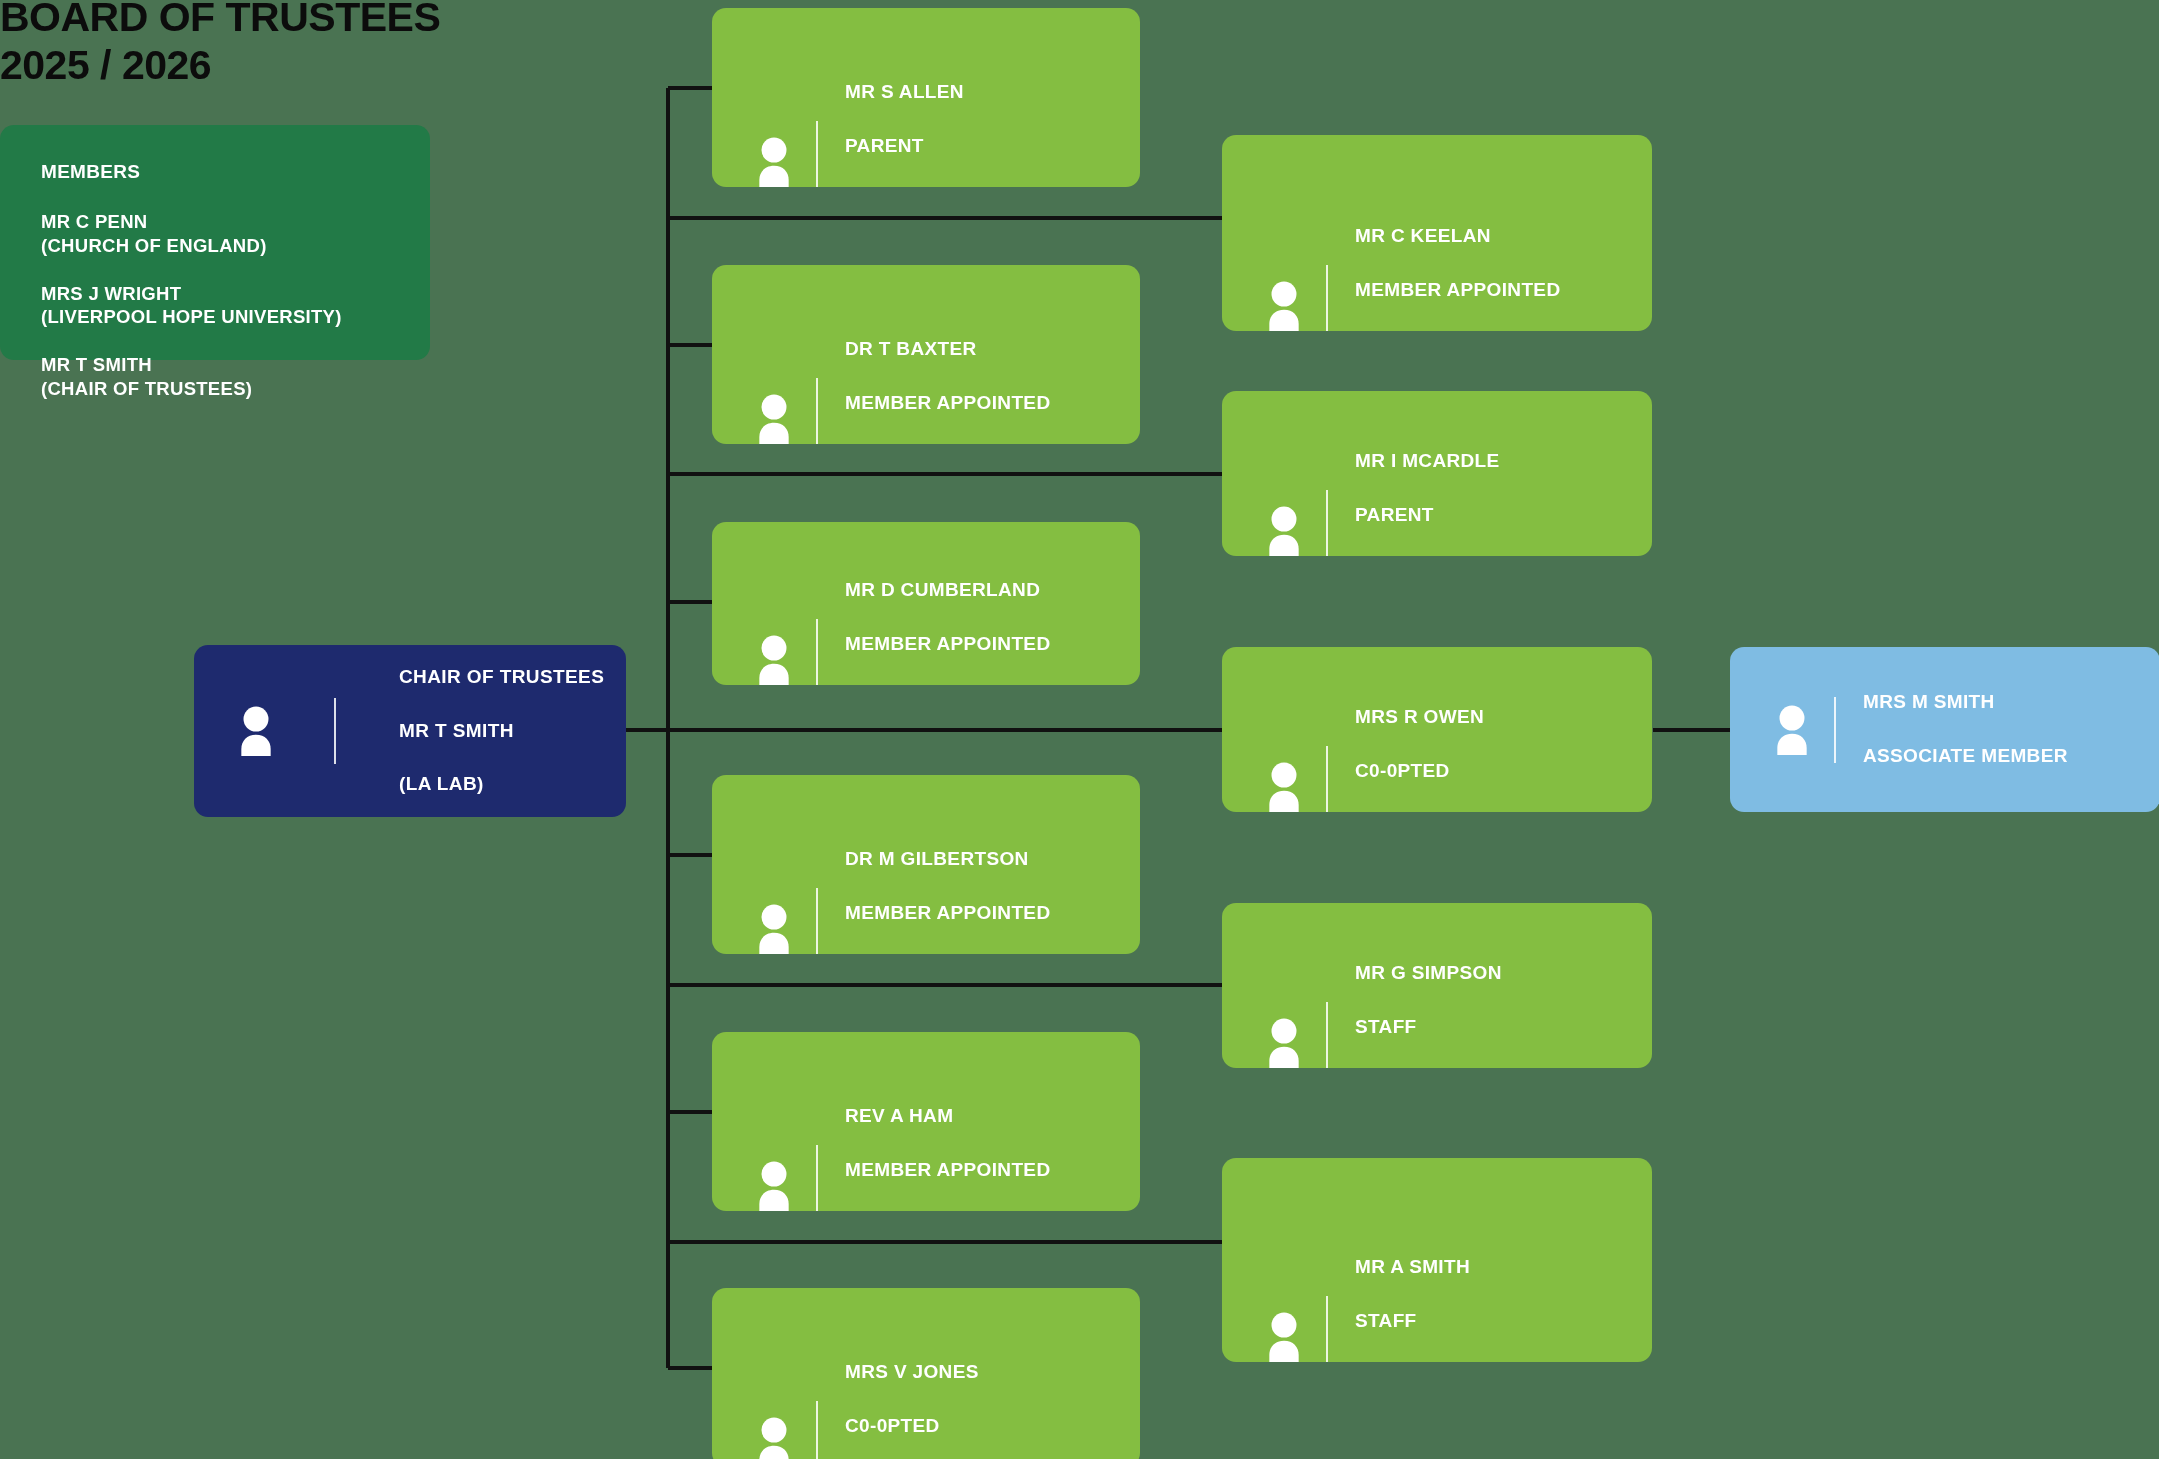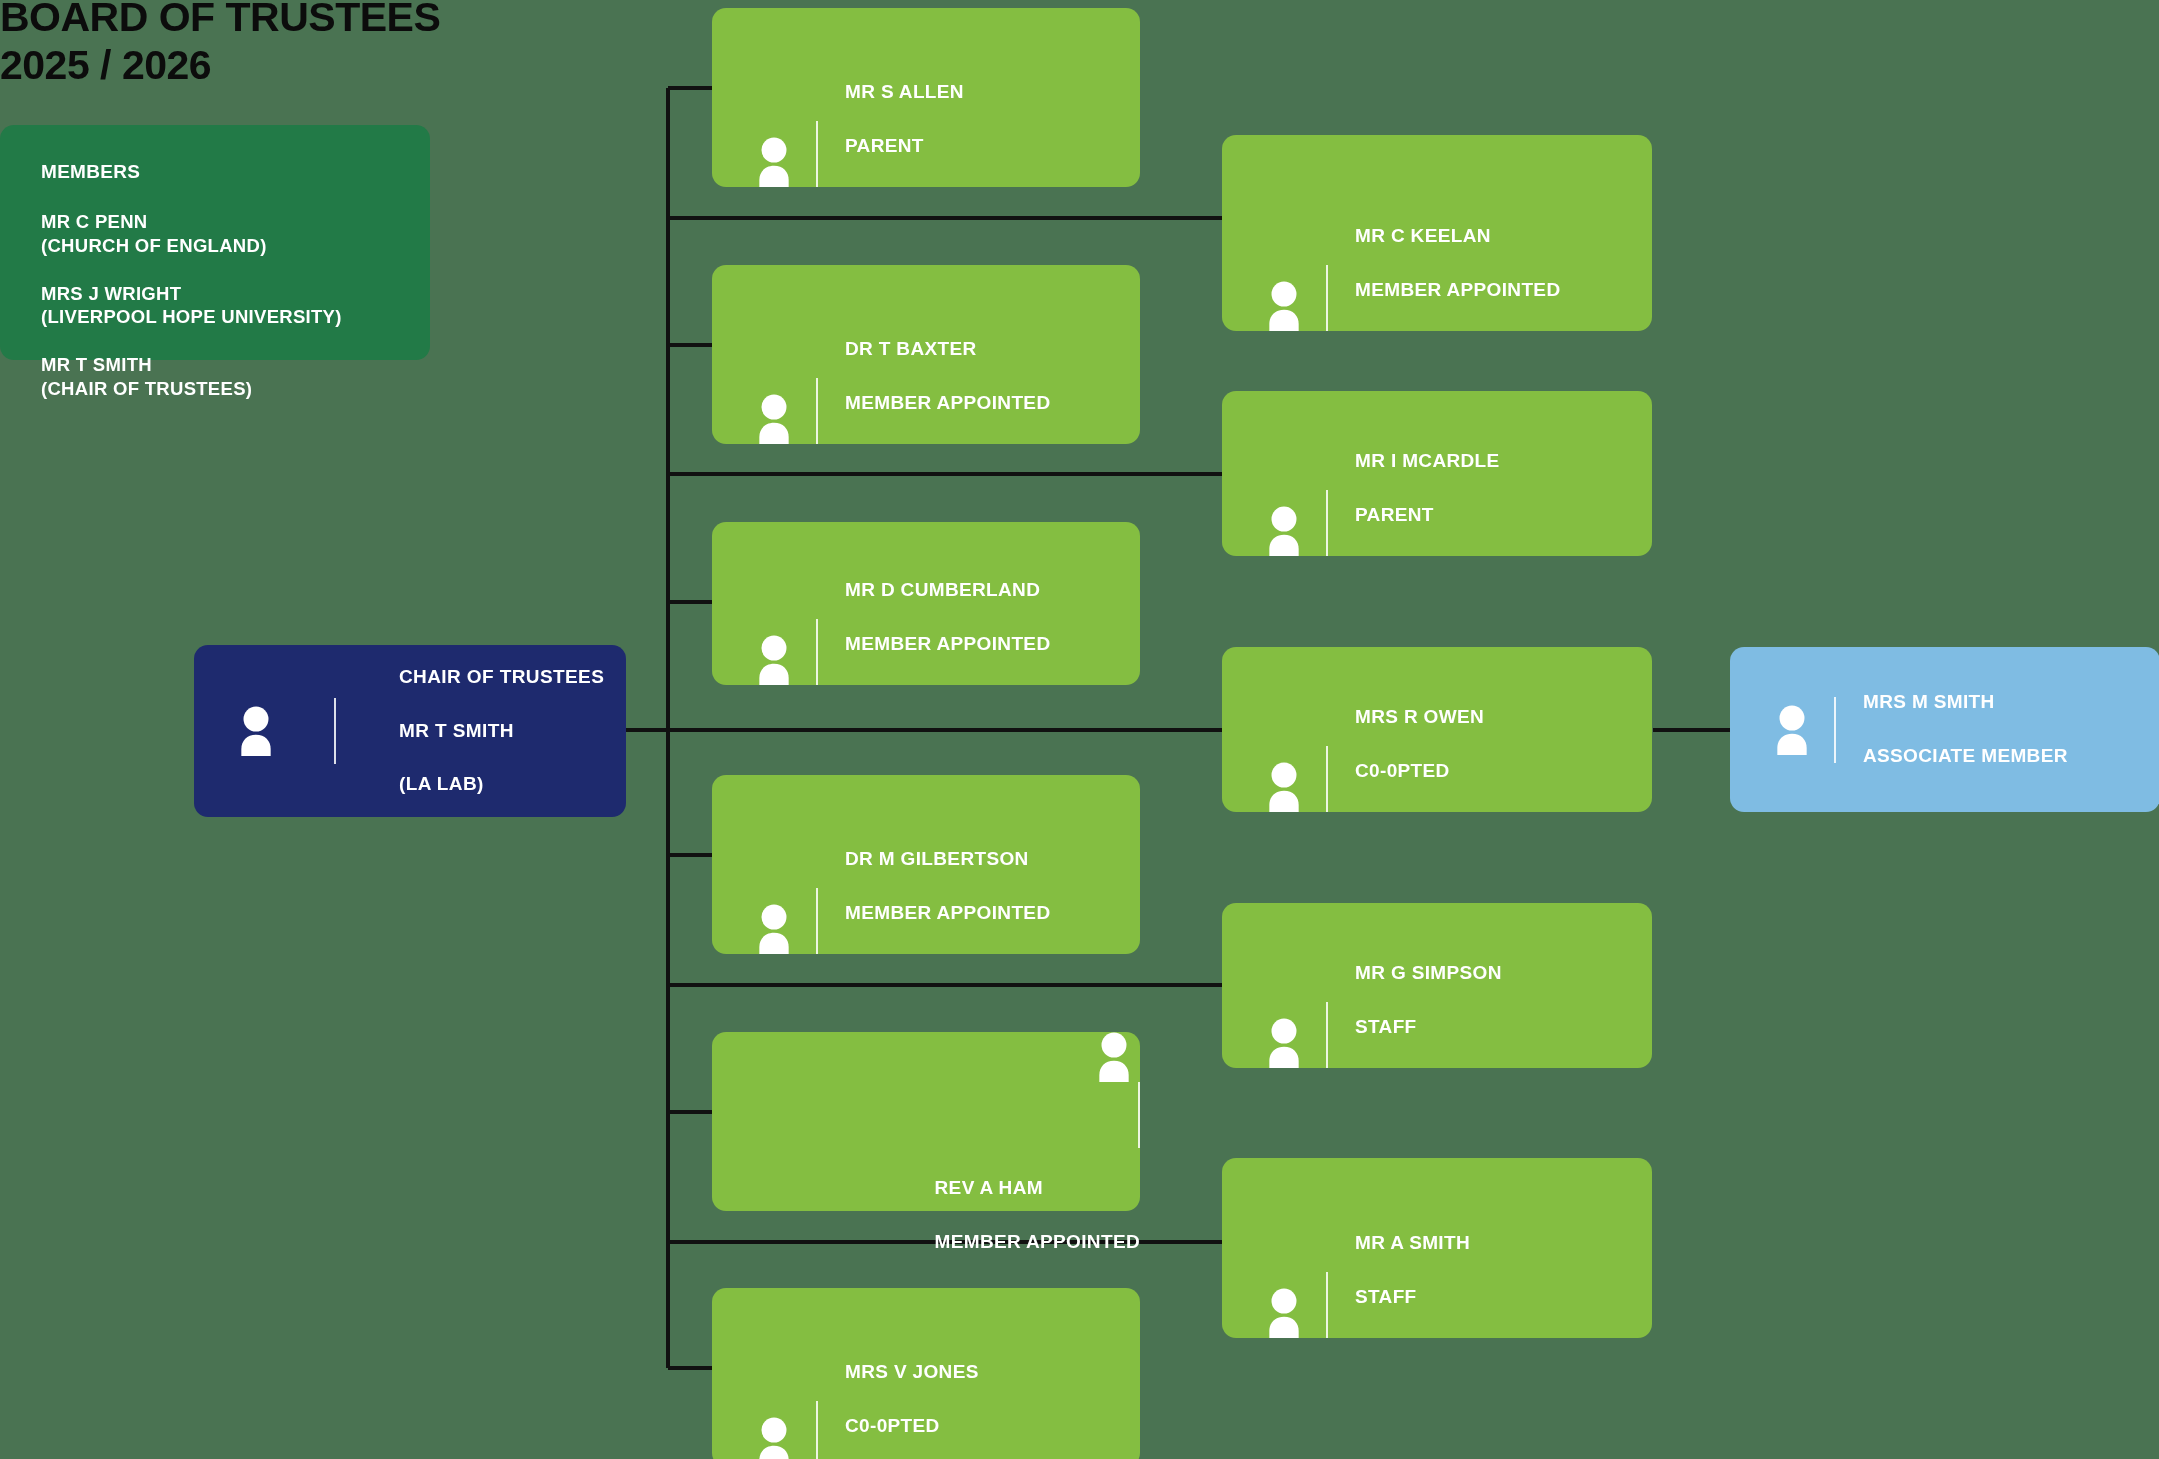--- a/index.html
+++ b/index.html
@@ -222,21 +222,21 @@
         <path d="M20 26.5c-8.3 0-13.5 5.6-13.5 13v6.5h27V39.5c0-7.4-5.2-13-13.5-13z" fill="#fff"></path>
       </svg>
   </div>
   <div class="node-divider"></div>
   <div class="node-text">
     <div>DR M GILBERTSON</div>
     <div>MEMBER APPOINTED</div>
   </div>
 </div>
 
-<div class="node-card green" style="left:712px; top:1032px; width:428px; height:179px;flex-direction:column;">
+<div class="node-card green" style="left:712px; top:1032px; width:428px; height:179px;">
   <div class="node-avatar">
     <svg viewBox="0 0 40 46" width="44" height="50">
         <circle cx="20" cy="12" r="11.5" fill="#fff"></circle>
         <path d="M20 26.5c-8.3 0-13.5 5.6-13.5 13v6.5h27V39.5c0-7.4-5.2-13-13.5-13z" fill="#fff"></path>
       </svg>
   </div>
   <div class="node-divider"></div>
   <div class="node-text">
     <div>REV A HAM</div>
     <div>MEMBER APPOINTED</div>
@@ -306,21 +306,21 @@
         <path d="M20 26.5c-8.3 0-13.5 5.6-13.5 13v6.5h27V39.5c0-7.4-5.2-13-13.5-13z" fill="#fff"></path>
       </svg>
   </div>
   <div class="node-divider"></div>
   <div class="node-text">
     <div>MR G SIMPSON</div>
     <div>STAFF</div>
   </div>
 </div>
 
-<div class="node-card green" style="left:1222px; top:1158px; width:430px; height:180px;">
+<div class="node-card green" style="left:1222px; top:1158px; width:430px; height:204px;">
   <div class="node-avatar">
     <svg viewBox="0 0 40 46" width="44" height="50">
         <circle cx="20" cy="12" r="11.5" fill="#fff"></circle>
         <path d="M20 26.5c-8.3 0-13.5 5.6-13.5 13v6.5h27V39.5c0-7.4-5.2-13-13.5-13z" fill="#fff"></path>
       </svg>
   </div>
   <div class="node-divider"></div>
   <div class="node-text">
     <div>MR A SMITH</div>
     <div>STAFF</div>

